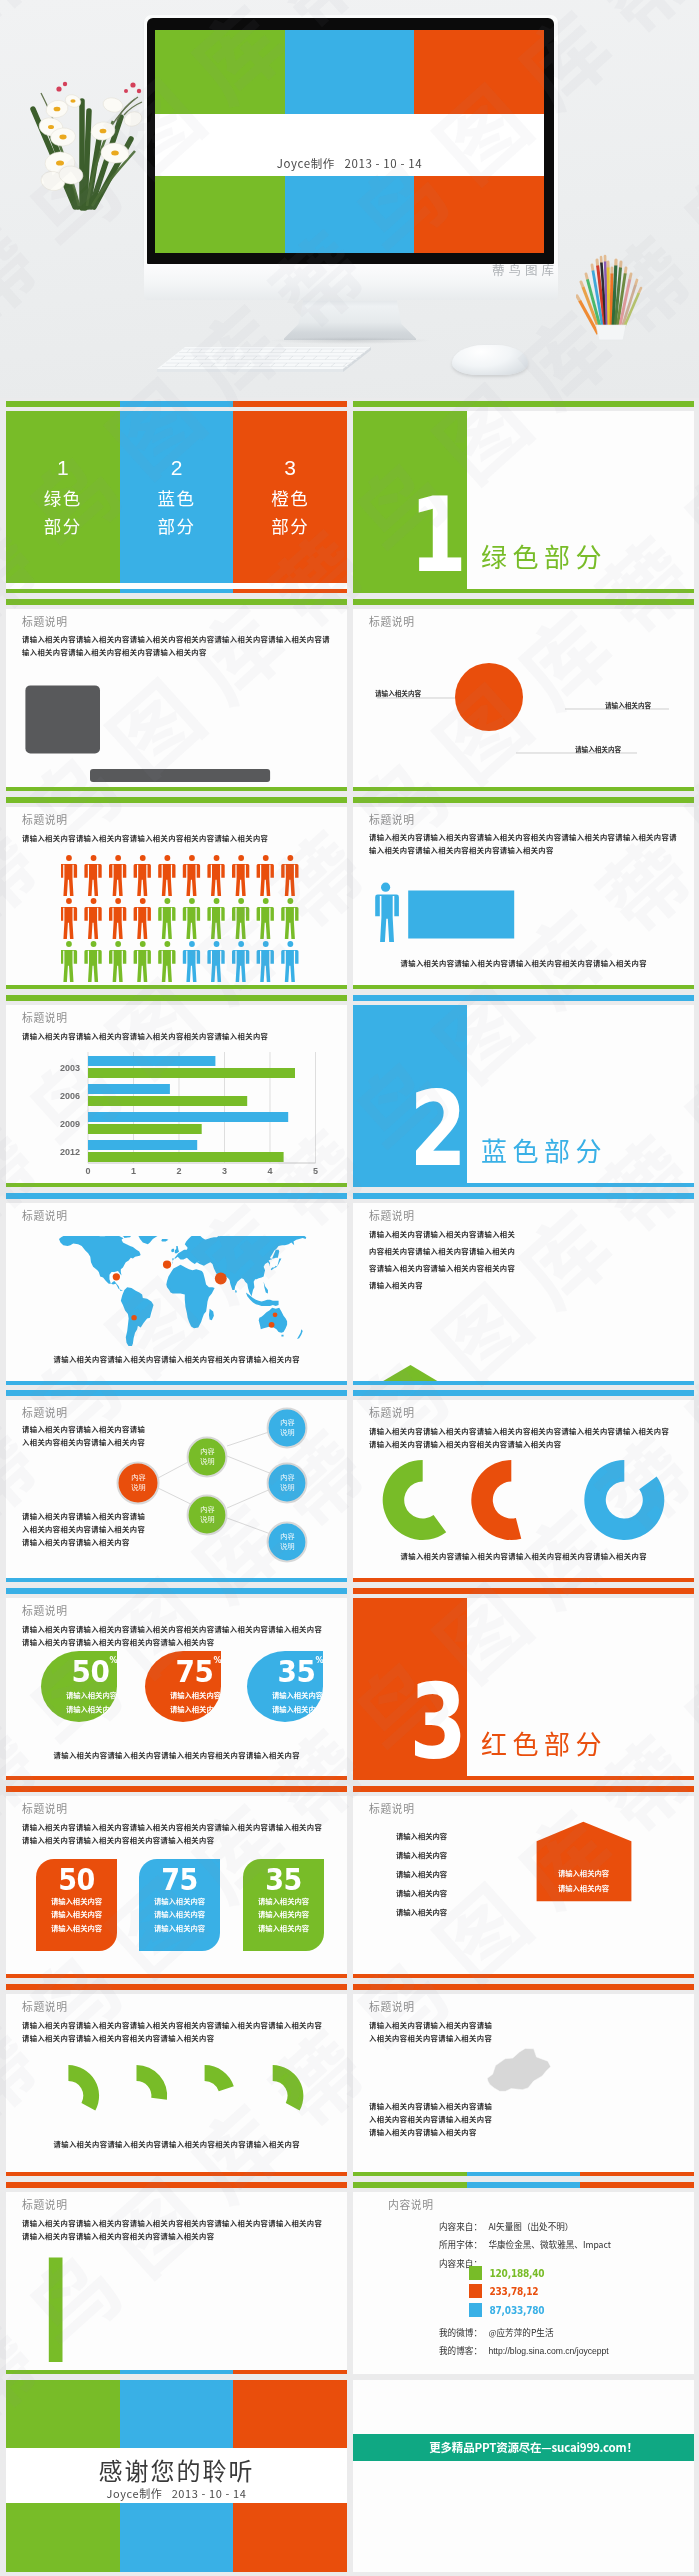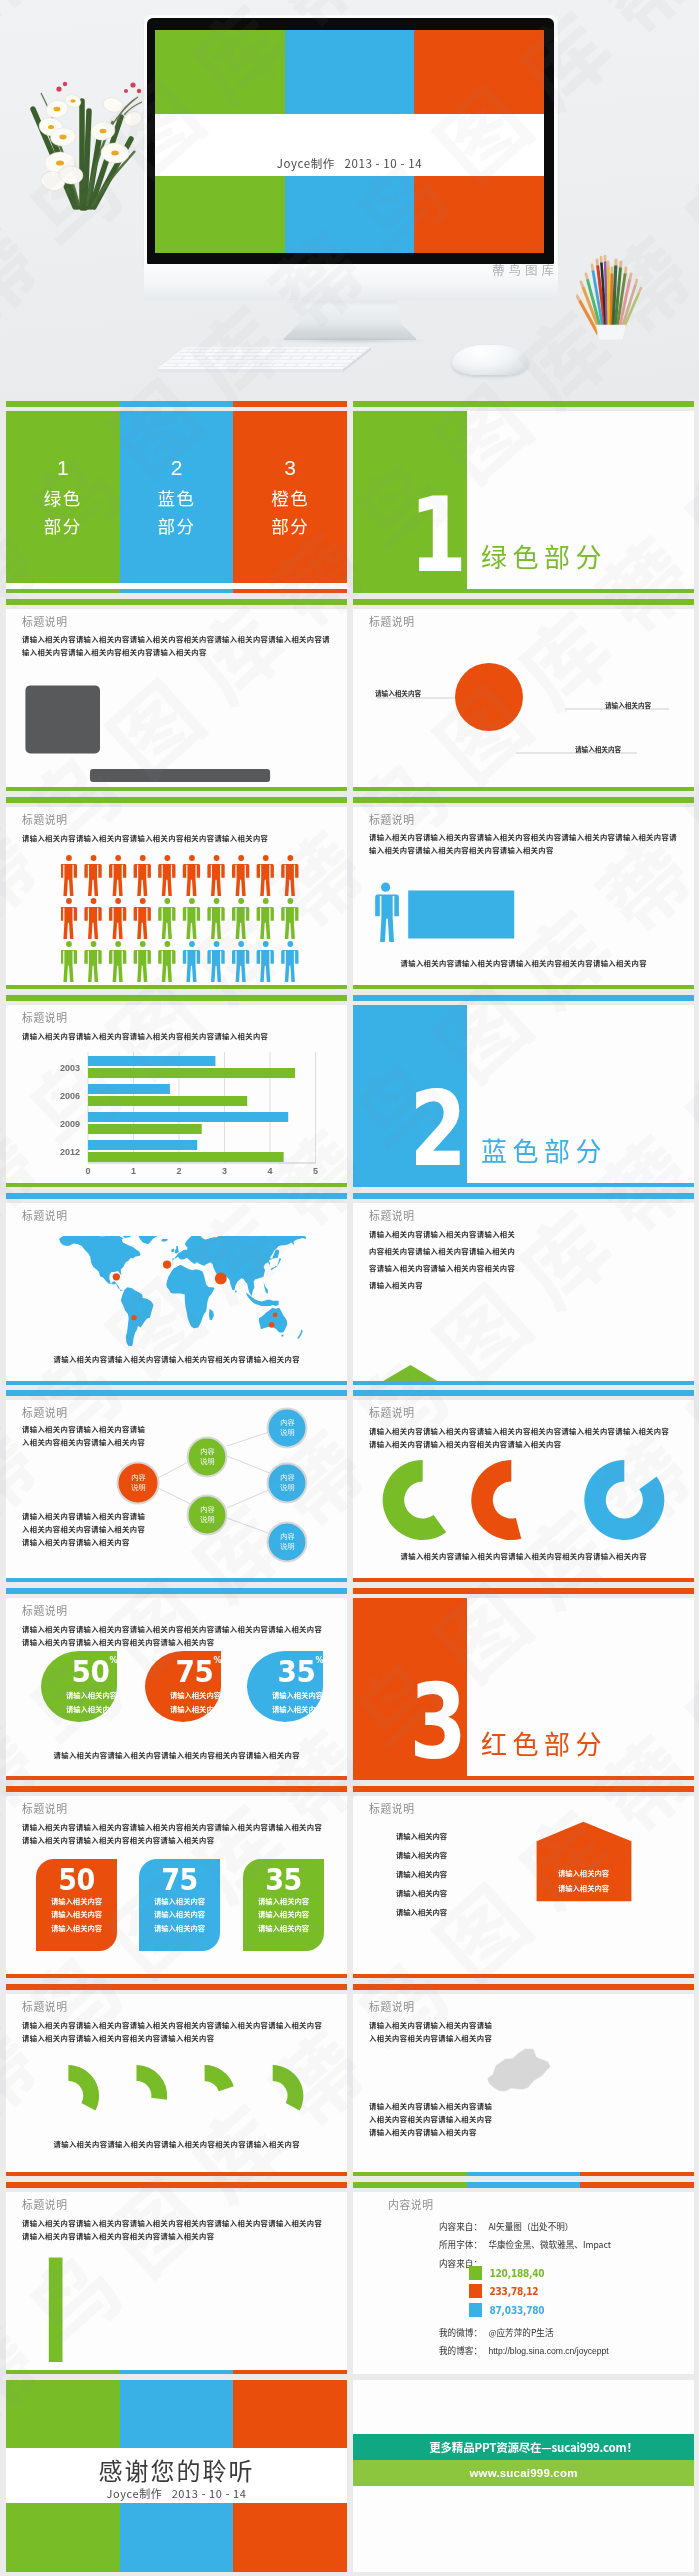--- a/index.html
+++ b/index.html
@@ -1213,21 +1213,20 @@
       </div>
     <div class="thband"></div>
     <div class="tht1 cjk">感谢您的聆听</div>
     <div class="tht2 cjk">Joyce制作&nbsp;&nbsp;&nbsp;2013 - 10 - 14</div>
   </div>
 </div>
 
 <div class="sl" id="sl22">
   <div class="body" style="top:0;height:192px">
     <div class="prline1 cjk">更多精品PPT资源尽在—sucai999.com！</div>
-    <div class="prline2">www.sucai999.com</div>
   </div>
 </div>
 
 <div class="wmlayer">
   <div class="wmrow" style="top:-40px;left:-80px">蔕鸟图库蔕鸟图库蔕鸟图库蔕鸟图库</div>
   <div class="wmrow" style="top:260px;left:-80px">蔕鸟图库蔕鸟图库蔕鸟图库蔕鸟图库</div>
   <div class="wmrow" style="top:560px;left:-80px">蔕鸟图库蔕鸟图库蔕鸟图库蔕鸟图库</div>
   <div class="wmrow" style="top:860px;left:-80px">蔕鸟图库蔕鸟图库蔕鸟图库蔕鸟图库</div>
   <div class="wmrow" style="top:1160px;left:-80px">蔕鸟图库蔕鸟图库蔕鸟图库蔕鸟图库</div>
   <div class="wmrow" style="top:1459px;left:-80px">蔕鸟图库蔕鸟图库蔕鸟图库蔕鸟图库</div>

